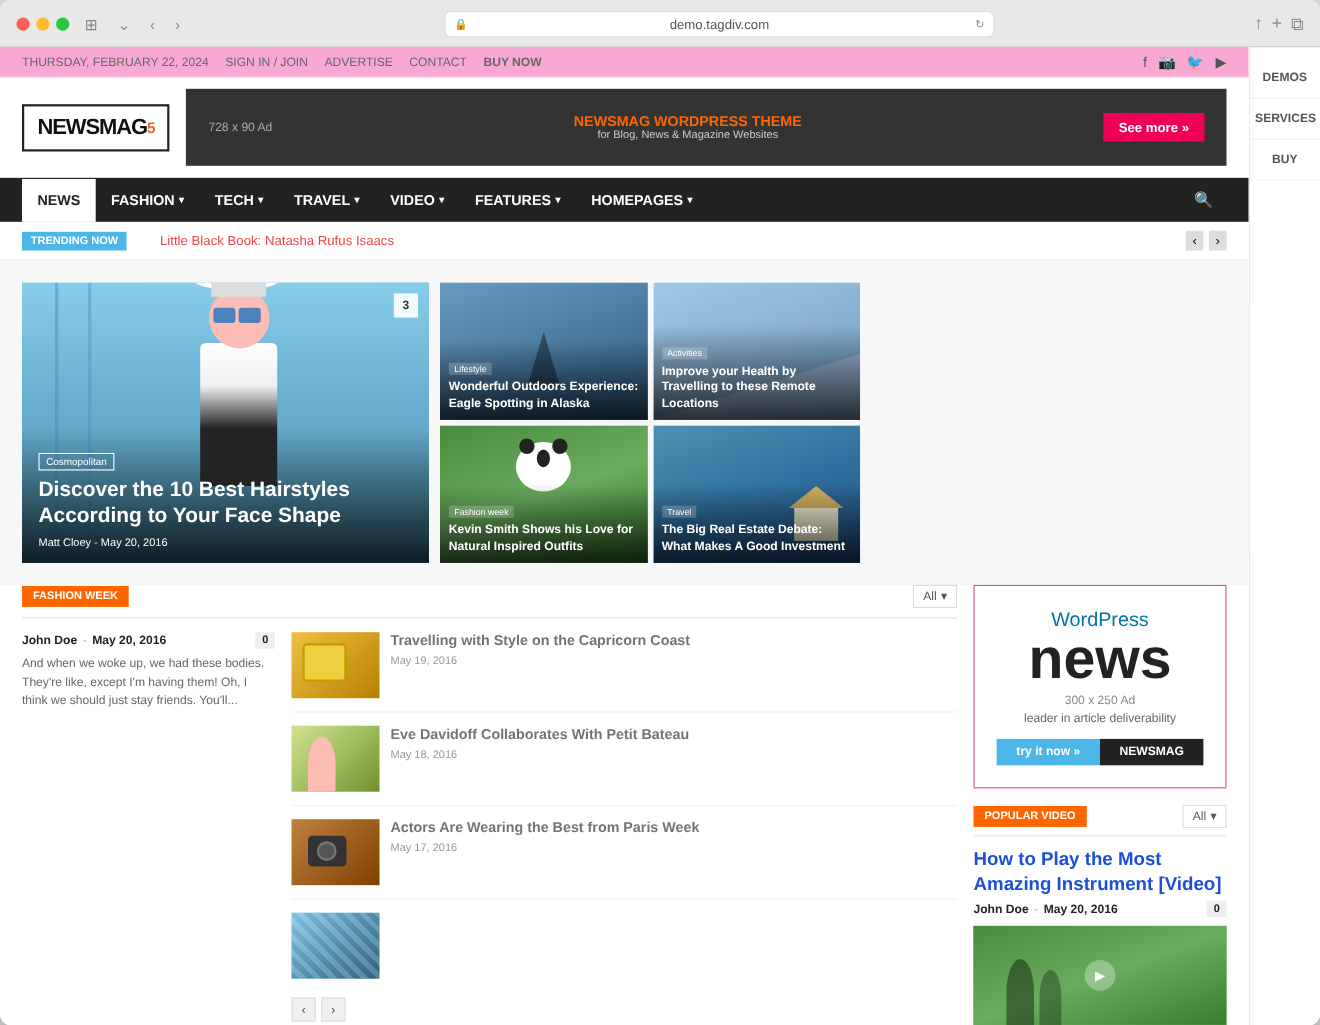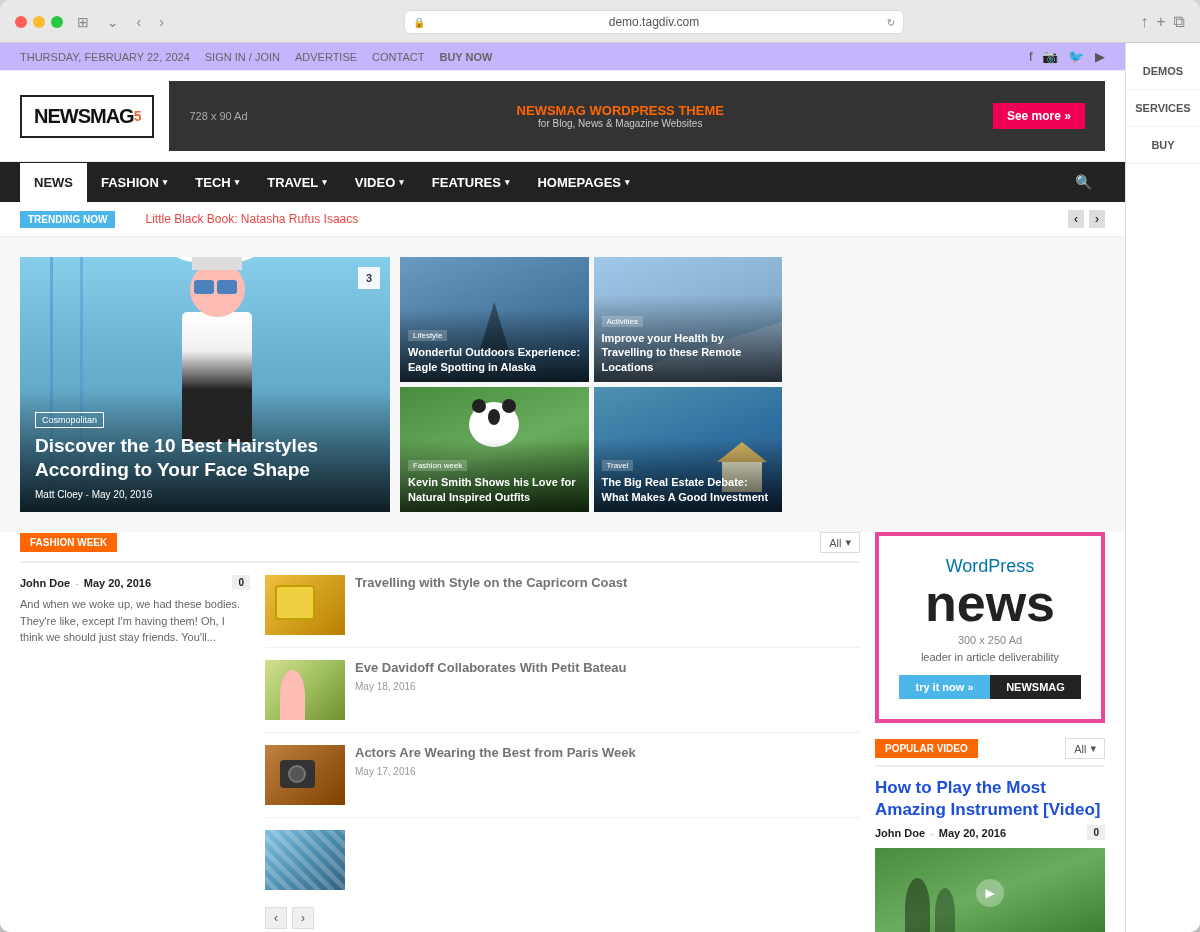--- a/index.html
+++ b/index.html
@@ -16,21 +16,21 @@
     .tl-yellow { background: #febc2e; }
     .tl-green { background: #28c840; }
     .browser-btn { background: none; border: none; color: #888; font-size: 14px; cursor: pointer; padding: 2px 4px; }
     .address-bar { flex: 1; background: white; border: 1px solid #ddd; border-radius: 6px; padding: 4px 30px; font-size: 12px; color: #555; text-align: center; max-width: 500px; margin: 0 auto; position: relative; }
     .address-bar-wrapper { flex: 1; display: flex; justify-content: center; }
     .lock-icon { position: absolute; left: 8px; top: 50%; transform: translateY(-50%); color: #888; font-size: 10px; }
     .reload-icon { position: absolute; right: 8px; top: 50%; transform: translateY(-50%); color: #888; font-size: 10px; cursor: pointer; }
     .browser-actions { display: flex; gap: 8px; color: #888; font-size: 16px; }
 
     
-    .top-bar { background: #c4b5fd; padding: 6px 20px; display: flex; align-items: center; justify-content: space-between; border-bottom: 1px solid #eee; font-size: 11px; color: #666; }
+    .top-bar { background: #f9a8d4; padding: 6px 20px; display: flex; align-items: center; justify-content: space-between; border-bottom: 1px solid #eee; font-size: 11px; color: #666; }
     .top-bar-left { display: flex; gap: 15px; align-items: center; }
     .top-bar-social { display: flex; gap: 10px; }
     .social-icon { color: #555; font-size: 13px; cursor: pointer; }
 
     
     .site-header { display: flex; align-items: center; padding: 10px 20px; gap: 15px; border-bottom: 1px solid #eee; }
     .site-logo { border: 2px solid #222; padding: 8px 12px; font-size: 20px; font-weight: 900; color: #111; letter-spacing: -1px; display: flex; align-items: center; }
     .logo-sup { font-size: 14px; color: #e63; }
     .ad-banner { flex: 1; background: #333; color: white; padding: 12px 20px; display: flex; align-items: center; justify-content: space-between; height: 70px; }
     .ad-size { font-size: 11px; color: #aaa; }
@@ -104,21 +104,21 @@
     .small-article-date { font-size: 10px; color: #999; }
 
     
     .section-pagination { display: flex; gap: 5px; margin-top: 5px; }
     .page-btn { background: #f0f0f0; border: 1px solid #ddd; padding: 3px 8px; font-size: 12px; cursor: pointer; color: #555; }
 
     
     .sidebar { width: 230px; flex-shrink: 0; }
 
     
-    .ad-widget { background: white; border: 4px solid #ec4899; padding: 20px; text-align: center; margin-bottom: 15px; }
+    .ad-widget { background: white; border: 1px solid #ec4899; padding: 20px; text-align: center; margin-bottom: 15px; }
     .ad-widget-wp { color: #0073aa; font-size: 18px; font-weight: 300; }
     .ad-widget-news { font-size: 52px; font-weight: 900; color: #222; line-height: 1; }
     .ad-widget-size { font-size: 11px; color: #888; margin: 5px 0; }
     .ad-widget-desc { font-size: 11px; color: #666; margin-bottom: 12px; }
     .ad-widget-btns { display: flex; }
     .ad-widget-btn1 { background: #4db6e8; color: white; font-size: 11px; font-weight: bold; padding: 6px 12px; flex: 1; text-align: center; cursor: pointer; }
     .ad-widget-btn2 { background: #222; color: white; font-size: 11px; font-weight: bold; padding: 6px 12px; flex: 1; text-align: center; cursor: pointer; }
 
     
     .popular-video-section { }
@@ -126,21 +126,21 @@
     .popular-badge { background: #f60; color: white; font-size: 10px; font-weight: bold; padding: 4px 10px; }
     .video-title { font-size: 17px; font-weight: 900; color: #1d4ed8; margin-bottom: 4px; line-height: 1.3; }
     .video-author { font-size: 11px; color: #888; display: flex; align-items: center; gap: 5px; margin-bottom: 8px; }
     .video-author span { color: #222; font-weight: 600; }
     .video-comments-badge { margin-left: auto; background: #eee; padding: 2px 6px; font-size: 10px; color: #666; }
     .video-thumb { width: 100%; height: 90px; background: linear-gradient(135deg, #4a8c3e 0%, #6aac5e 50%, #8acc7e 100%); position: relative; }
 
     
     .browser-inner { flex: 1; overflow: hidden; display: flex; }
     .browser-page { flex: 1; overflow-y: auto; background: white; }
-    .side-panel-fixed { width: 75px; background: white; border-left: 1px solid #ddd; flex-shrink: 0; display: flex; flex-direction: column; padding-top: 10px; }
+    .side-panel-fixed { width: 65px; background: white; border-left: 1px solid #ddd; flex-shrink: 0; display: flex; flex-direction: column; padding-top: 10px; }
     .side-panel-item { padding: 12px 5px; text-align: center; font-size: 11px; color: #555; border-bottom: 1px solid #f0f0f0; cursor: pointer; font-weight: 600; }
   </style>
 </head>
 <body>
 
 <div class="browser-window">
 
   <div class="browser-chrome">
     <div class="browser-controls">
       <div class="traffic-lights">
@@ -330,20 +330,21 @@
             </div>
 
             <div style="flex:1;">
               <div class="small-article">
                 <div class="small-article-img simg1" style="background:linear-gradient(135deg,#f0c040 0%,#d4a020 50%,#b88000 100%);position:relative;">
 
                   <div style="position:absolute;top:10px;left:10px;width:40px;height:35px;background:#f0d040;border-radius:4px;border:2px solid #c0a000;"></div>
                 </div>
                 <div class="small-article-info">
                   <div class="small-article-title">Travelling with Style on the Capricorn Coast</div>
+                  <div class="small-article-date">May 19, 2016</div>
                 </div>
               </div>
               <div class="small-article">
                 <div class="small-article-img simg2" style="background:linear-gradient(135deg,#d4e090 0%,#a0c060 50%,#709030 100%);position:relative;overflow:hidden;">
 
                   <div style="position:absolute;bottom:0;left:15px;width:25px;height:50px;background:#fdbcb4;border-radius:50% 50% 0 0;"></div>
                 </div>
                 <div class="small-article-info">
                   <div class="small-article-title">Eve Davidoff Collaborates With Petit Bateau</div>
                   <div class="small-article-date">May 18, 2016</div>

